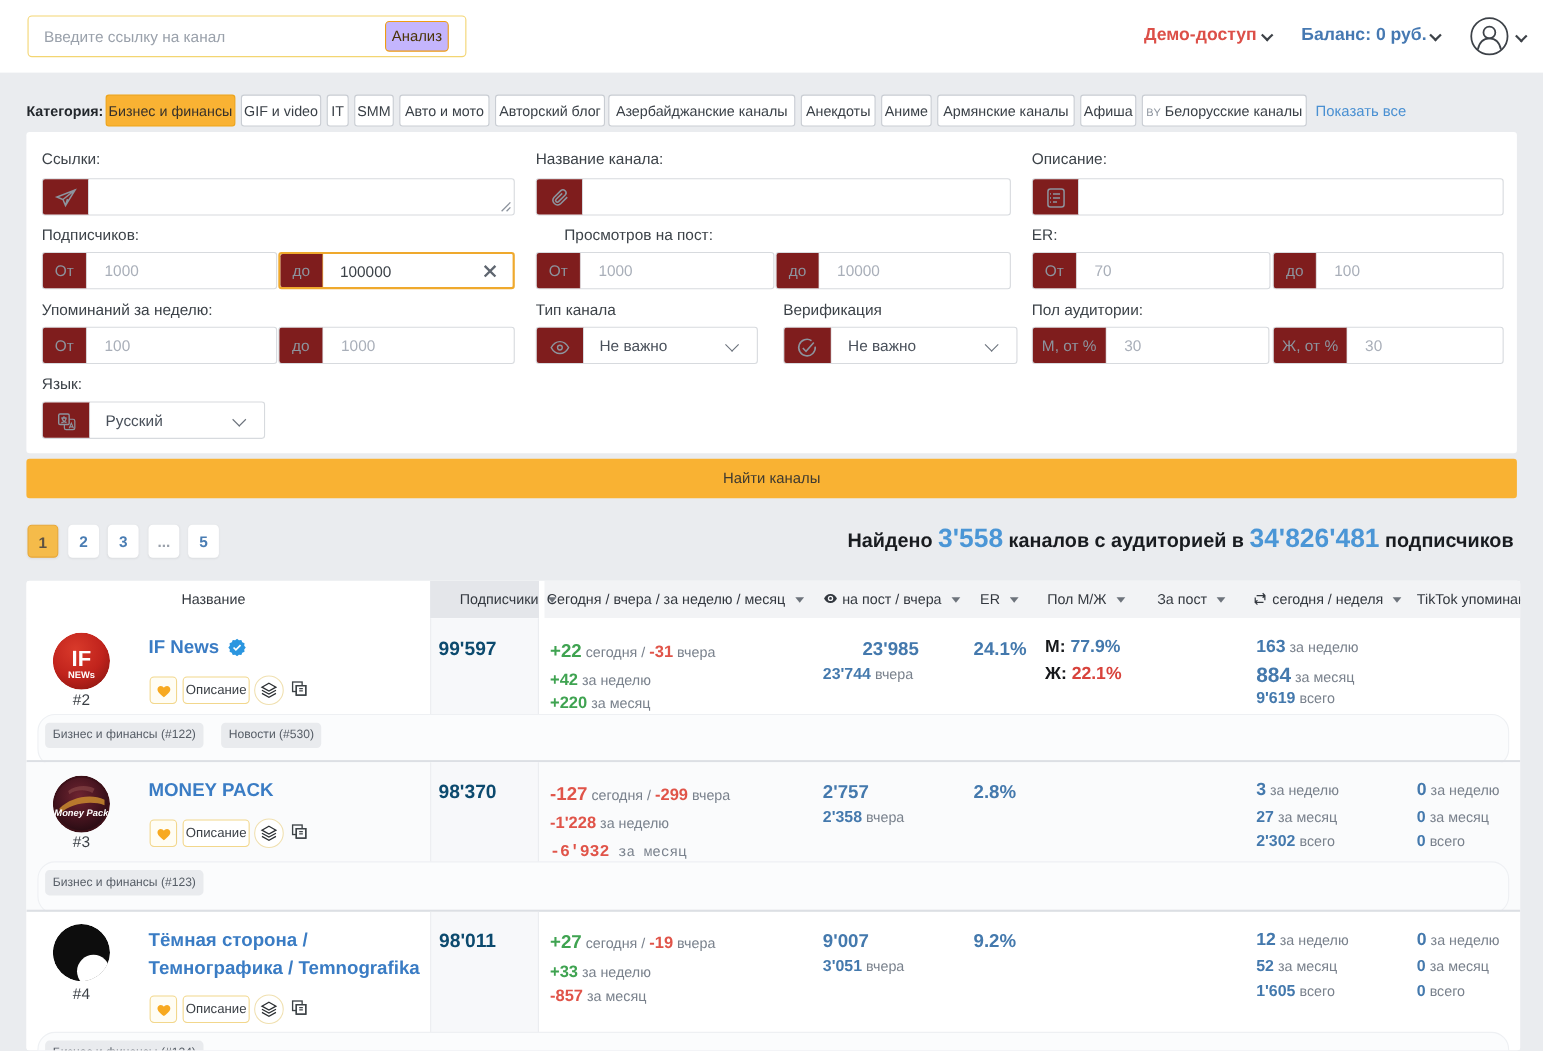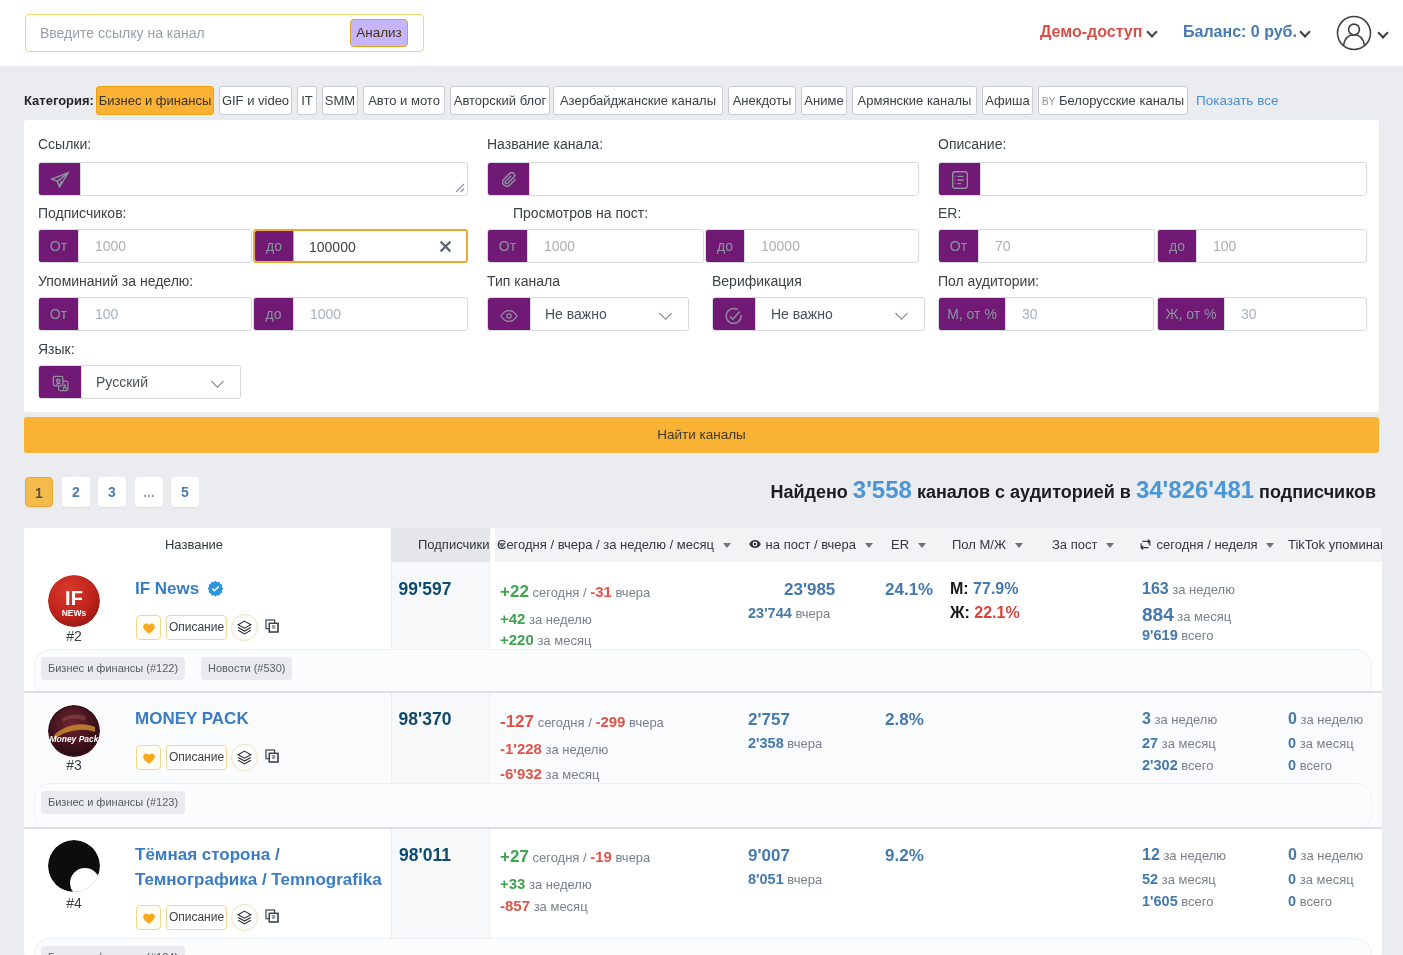--- a/index.html
+++ b/index.html
@@ -25,21 +25,21 @@
 #cats { position:absolute; left:0; top:86px; width:1403px; height:29px; }
 #cats .lbl { position:absolute; left:24px; top:7px; font-size:13px; font-weight:bold; color:#23272c; }
 .cat { position:absolute; top:0; height:29px; background:#fff; border:1px solid #c9cdd3; border-radius:3px; font-size:13px; color:#3a4047; text-align:center; line-height:27px; white-space:nowrap; }
 .cat.sel { background:#f9b233; border-color:#eda318; color:#37312a; }
 #showall { position:absolute; top:7px; font-size:13.5px; color:#4a90d2; }
 
 
 #card { position:absolute; left:24px; top:120px; width:1355px; height:292px; background:#fff; border-radius:3px; }
 .flabel { position:absolute; font-size:14px; color:#3c4248; }
 .fbox { position:absolute; height:34px; border:1px solid #d7dade; border-radius:3px; background:#fff; }
-.fbox .pre { position:absolute; left:0; top:0; bottom:0; background:#701a75; border-right:1px solid #d7dade; border-radius:2px 0 0 2px; color:#8d949e; font-size:14px; text-align:center; }
+.fbox .pre { position:absolute; left:0; top:0; bottom:0; background:#7f1d1d; border-right:1px solid #d7dade; border-radius:2px 0 0 2px; color:#8d949e; font-size:14px; text-align:center; }
 .fbox .val { position:absolute; top:8px; font-size:14px; color:#a9afb9; }
 .fbox .val.filled { color:#3c4248; }
 .fbox.hl { border:2px solid #efa92d; }
 .fbox.hl .pre { border-right-color:#efa92d; }
 .selchev { position:absolute; width:9px; height:9px; border-right:1.5px solid #6b727c; border-bottom:1.5px solid #6b727c; transform:rotate(45deg); }
 
 
 #findbtn { position:absolute; left:24px; top:417px; width:1355px; height:36px; background:#f9b233; border-radius:3px; text-align:center; font-size:13.5px; color:#3f3a30; line-height:35px; }
 
 
@@ -353,21 +353,21 @@
         </svg></div>
     <div class="cpy" style="top:55px;"><svg width="16" height="16" viewBox="0 0 24 24" fill="none" stroke="#3c4246" stroke-width="1.8">
           <rect x="3" y="3" width="13" height="13"></rect>
           <path d="M8 8 H21 V21 H8 Z" fill="#fafbfc"></path>
           <rect x="8" y="8" width="13" height="13"></rect>
           <path d="M12 12 h5 M12 15 h5"></path>
         </svg></div>
     <div class="numsub" style="top:16px;">98'370</div>
     <div class="abs" style="left:476px; top:19px;"><span class="rd l1">-127</span><span class="gy"> сегодня / </span><span class="rd l2">-299</span><span class="gy"> вчера</span></div>
     <div class="abs" style="left:476px; top:47px;"><span class="rd l2">-1'228</span><span class="gy"> за неделю</span></div>
-    <div class="abs" style="left:476px; top:72px;"><span class="rd l2">-6'932</span><span class="gy"> за месяц</span></div>
+    <div class="abs" style="left:476px; top:72px;font-family:Liberation Mono, monospace;"><span class="rd l2">-6'932</span><span class="gy"> за месяц</span></div>
     <div class="abs bl l1" style="left:724px; top:17px;">2'757</div>
     <div class="abs" style="left:724px; top:41px;"><span class="bl" style="font-size:14.5px;">2'358</span><span class="gy"> вчера</span></div>
     <div class="abs bl l1" style="left:861px; top:17px;">2.8%</div>
     <div class="abs" style="left:1118px; top:17px;"><span class="bl" style="font-size:16px;">3</span><span class="gy"> за неделю</span></div>
     <div class="abs" style="left:1118px; top:41px;"><span class="bl" style="font-size:14.5px;">27</span><span class="gy"> за месяц</span></div>
     <div class="abs" style="left:1118px; top:63px;"><span class="bl" style="font-size:14.5px;">2'302</span><span class="gy"> всего</span></div>
     <div class="abs" style="left:1264px; top:17px;"><span class="bl" style="font-size:16px;">0</span><span class="gy"> за неделю</span></div>
     <div class="abs" style="left:1264px; top:41px;"><span class="bl" style="font-size:14.5px;">0</span><span class="gy"> за месяц</span></div>
     <div class="abs" style="left:1264px; top:63px;"><span class="bl" style="font-size:14.5px;">0</span><span class="gy"> всего</span></div>
     <div class="tagstrip" style="top:90px;">
@@ -401,21 +401,21 @@
           <rect x="3" y="3" width="13" height="13"></rect>
           <path d="M8 8 H21 V21 H8 Z" fill="#fff"></path>
           <rect x="8" y="8" width="13" height="13"></rect>
           <path d="M12 12 h5 M12 15 h5"></path>
         </svg></div>
     <div class="numsub" style="top:16px;">98'011</div>
     <div class="abs" style="left:476px; top:18px;"><span class="gn l1">+27</span><span class="gy"> сегодня / </span><span class="rd l2">-19</span><span class="gy"> вчера</span></div>
     <div class="abs" style="left:476px; top:46px;"><span class="gn l2">+33</span><span class="gy"> за неделю</span></div>
     <div class="abs" style="left:476px; top:68px;"><span class="rd l2">-857</span><span class="gy"> за месяц</span></div>
     <div class="abs bl l1" style="left:724px; top:17px;">9'007</div>
-    <div class="abs" style="left:724px; top:41px;"><span class="bl" style="font-size:14.5px;">8'051</span><span class="gy"> вчера</span></div>
+    <div class="abs" style="left:724px; top:41px;"><span class="bl" style="font-size:14.5px;">3'051</span><span class="gy"> вчера</span></div>
     <div class="abs bl l1" style="left:861px; top:17px;">9.2%</div>
     <div class="abs" style="left:1118px; top:17px;"><span class="bl" style="font-size:16px;">12</span><span class="gy"> за неделю</span></div>
     <div class="abs" style="left:1118px; top:41px;"><span class="bl" style="font-size:14.5px;">52</span><span class="gy"> за месяц</span></div>
     <div class="abs" style="left:1118px; top:63px;"><span class="bl" style="font-size:14.5px;">1'605</span><span class="gy"> всего</span></div>
     <div class="abs" style="left:1264px; top:17px;"><span class="bl" style="font-size:16px;">0</span><span class="gy"> за неделю</span></div>
     <div class="abs" style="left:1264px; top:41px;"><span class="bl" style="font-size:14.5px;">0</span><span class="gy"> за месяц</span></div>
     <div class="abs" style="left:1264px; top:63px;"><span class="bl" style="font-size:14.5px;">0</span><span class="gy"> всего</span></div>
     <div class="tagstrip" style="top:109px;">
       <span class="tagchip" style="left:6px;">Бизнес и финансы (#124)</span>
     </div>

